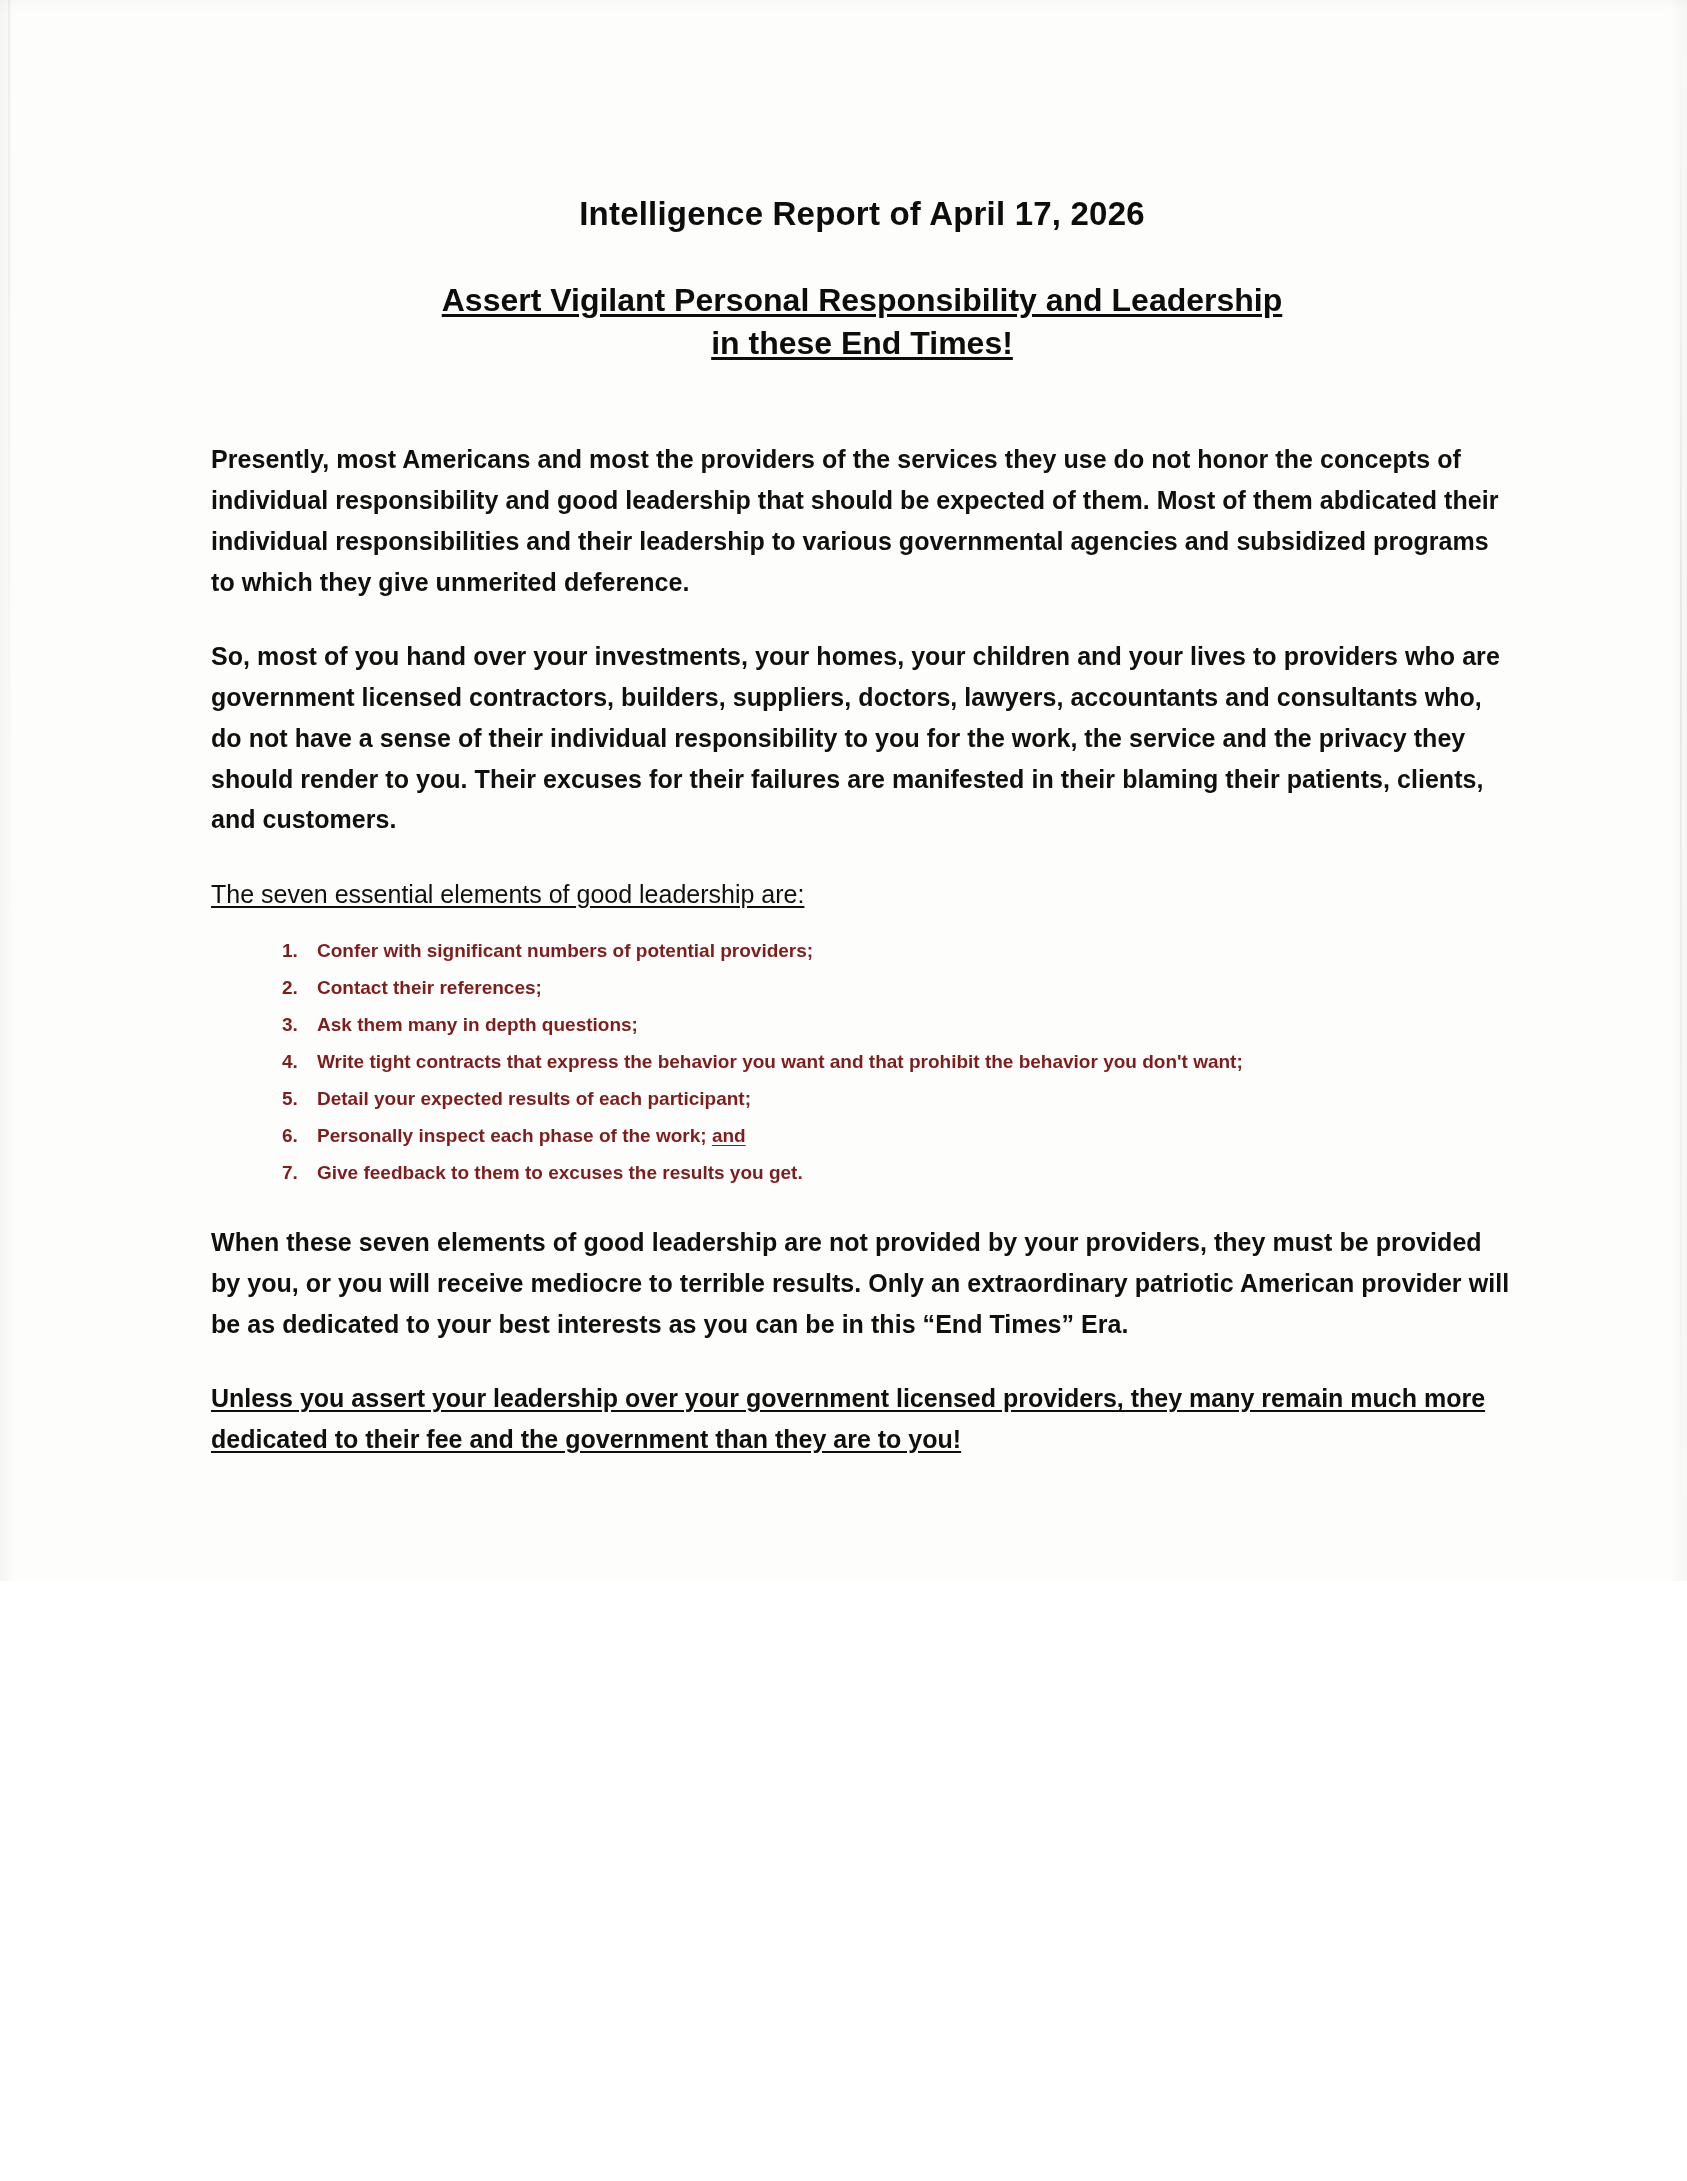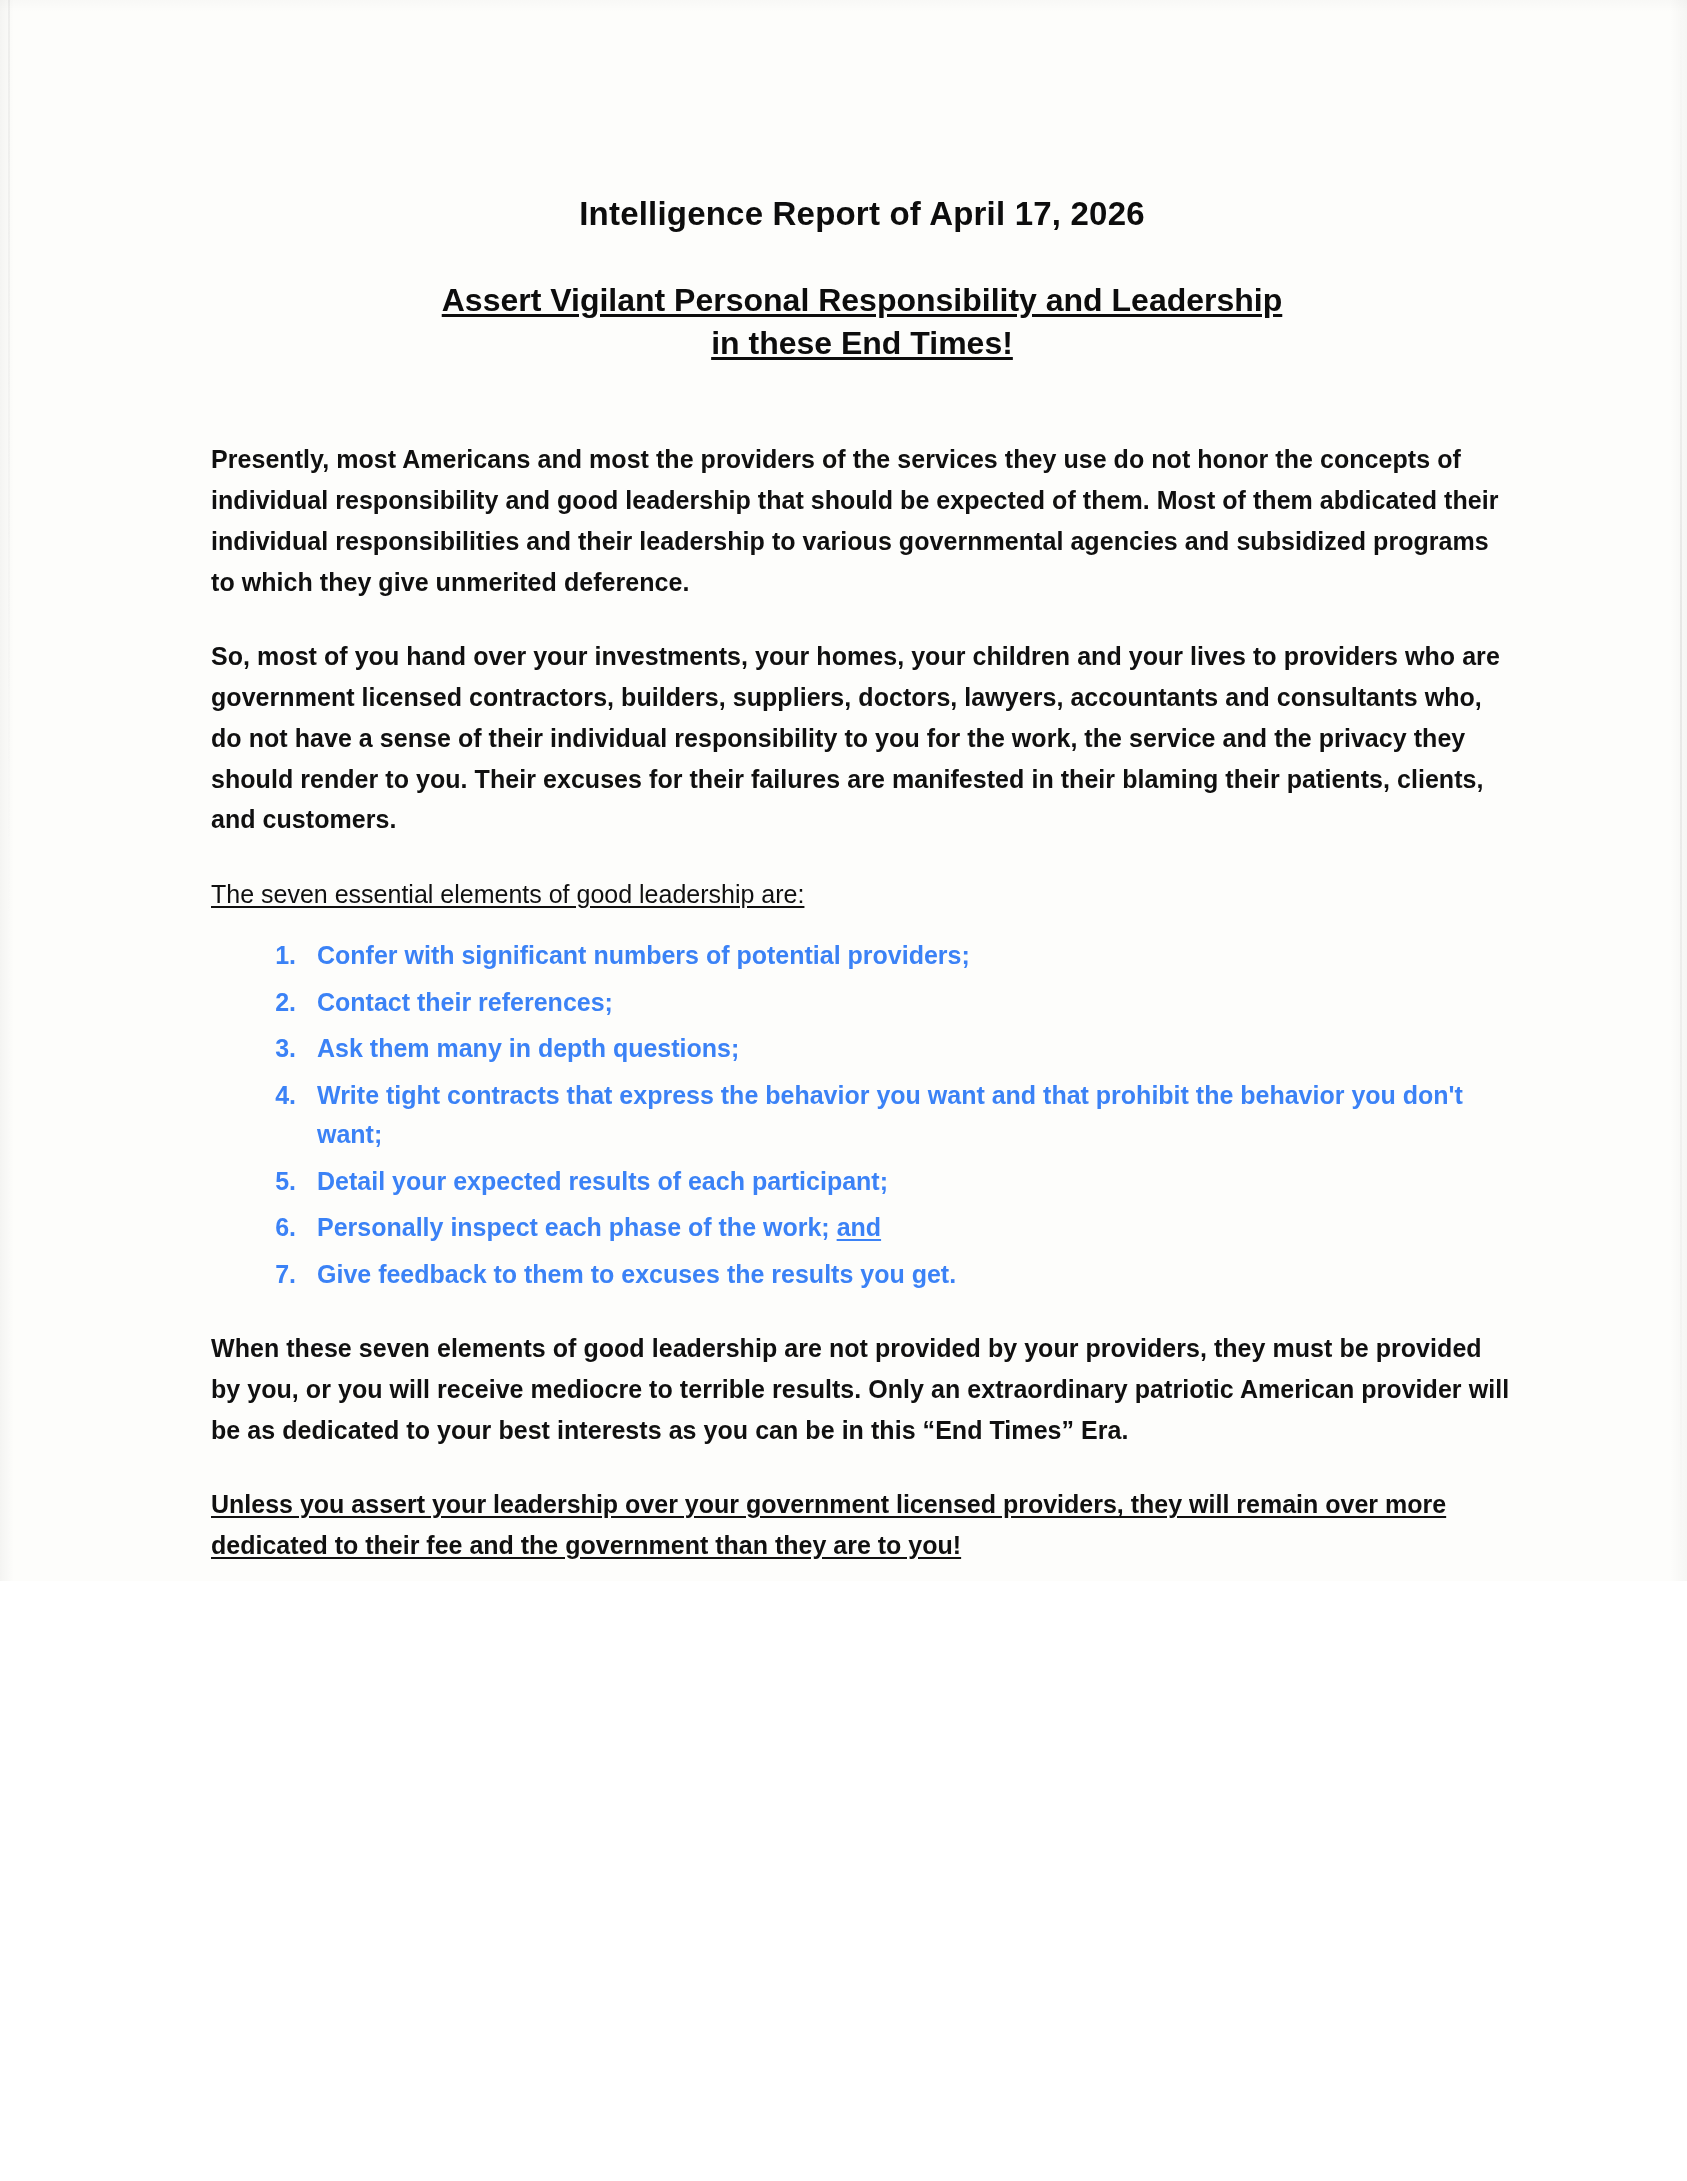--- a/index.html
+++ b/index.html
@@ -83,24 +83,24 @@
     margin: 0 0 22px 0;
     color: #101010;
   }
   .lead-heading span.u {
     text-decoration: underline;
     text-underline-offset: 3px;
   }
   ol.elements {
     margin: 0 0 34px 0;
     padding-left: 92px;
-    font-size: 25px;
+    font-size: 19px;
     font-weight: bold;
     line-height: 1.58;
-    color: #3b82f6;
+    color: #7f1d1d;
   }
   ol.elements li {
     margin: 0 0 7px 0;
     padding-left: 14px;
   }
   ol.elements li .u {
     text-decoration: underline;
     text-underline-offset: 3px;
     text-align: right;
   }
@@ -156,19 +156,19 @@
       <li><span>Ask them many in depth questions;</span></li>
       <li><span>Write tight contracts that express the behavior you want and that prohibit the behavior you don't want;</span></li>
       <li><span>Detail your expected results of each participant;</span></li>
       <li><span>Personally inspect each phase of the work;</span> <span class="u">and</span></li>
       <li><span>Give feedback to them to excuses the results you get.</span></li>
     </ol>
 
     <p class="body-par">When these seven elements of good leadership are not provided by your providers, they must be provided by you, or you will receive mediocre to terrible results. Only an extraordinary patriotic American provider will be as dedicated to your best interests as you can be in this “End Times” Era.</p>
 
     <p class="closing">
-      <span class="u">Unless you assert your leadership over your government licensed providers, they will remain over more dedicated to their fee and the government than they are to you!</span>
+      <span class="u">Unless you assert your leadership over your government licensed providers, they many remain much more dedicated to their fee and the government than they are to you!</span>
     </p>
 
   </div>
 
 </div>
 
 
 </body></html>

